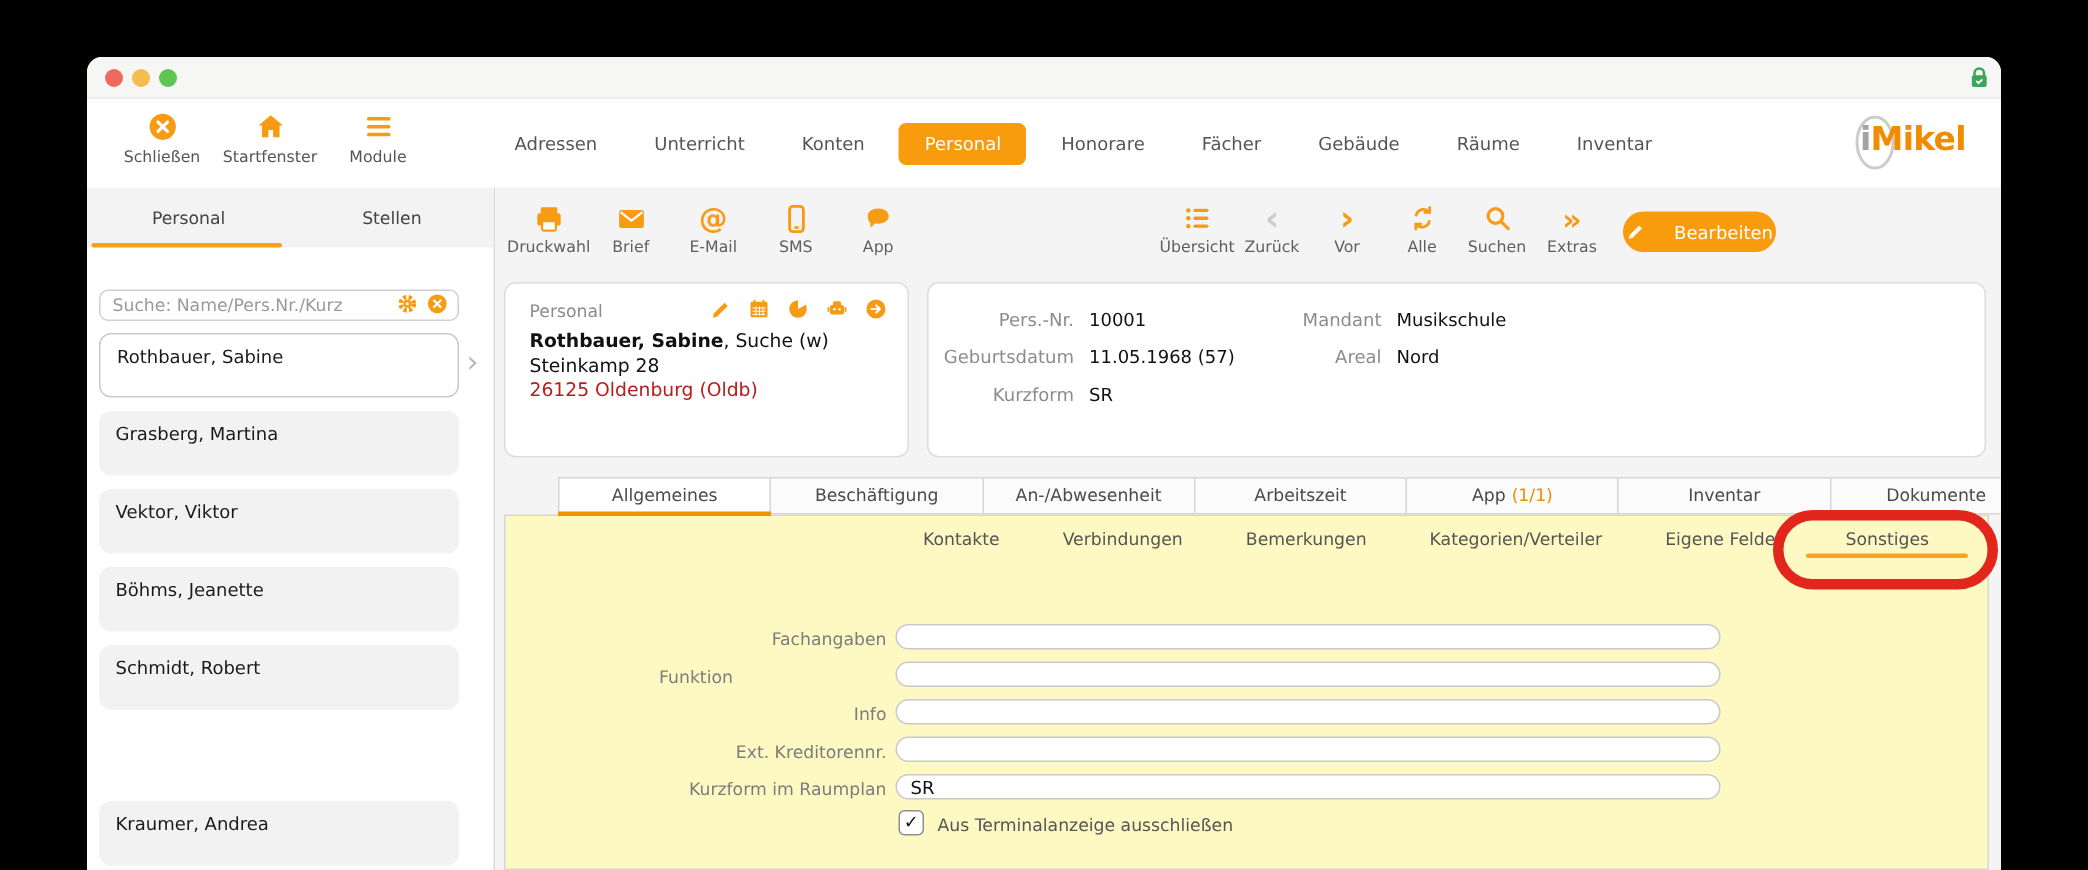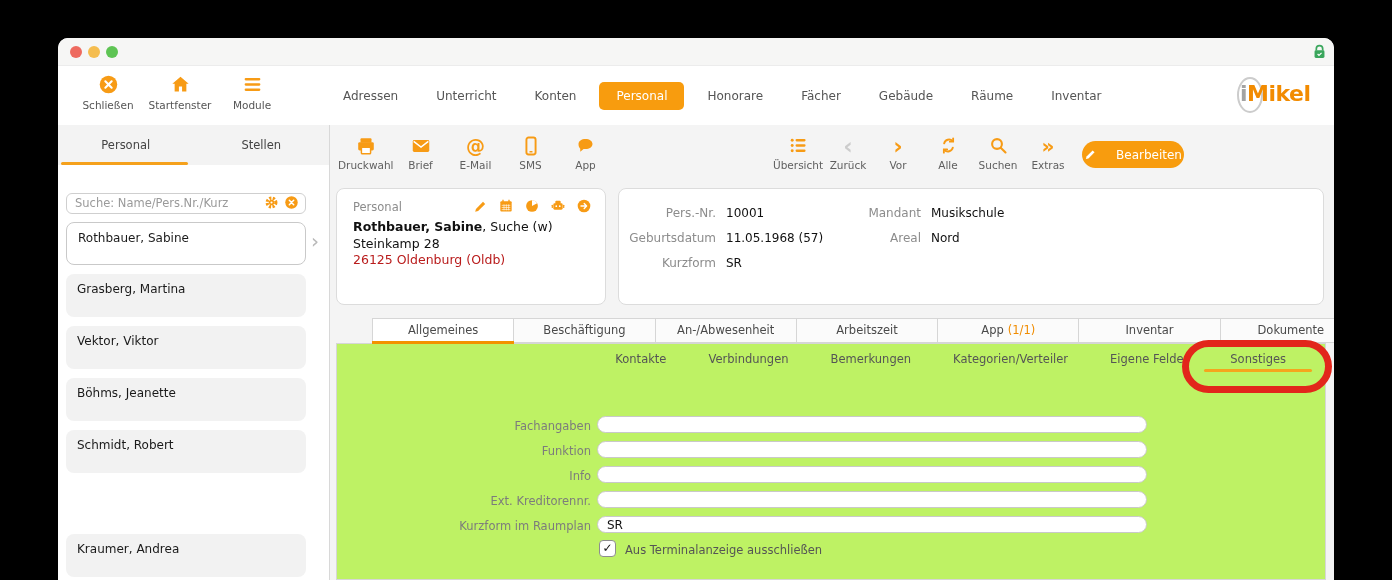--- a/index.html
+++ b/index.html
@@ -71,28 +71,28 @@
   .dl.c2 { left:205px; } .dv.c2 { left:312px; }
   .r1 { top:17px; } .r2 { top:42px; } .r3 { top:67px; }
 
   .tabrow { position:absolute; left:6px; top:193px; width:990px; height:25px; display:flex;margin-left:36px; }
   .tab { flex:1; border:1px solid #d6d6d6; border-right:none; background:#fbfbfb; text-align:center; line-height:23px; font-size:11.5px; color:#4a4a4a; position:relative; cursor:pointer; white-space:nowrap; }
   .tab:last-child { border-right:1px solid #d6d6d6; }
   .tab.active { background:#fff; }
   .tab.active::after { content:""; position:absolute; left:-1px; right:-1px; bottom:-2px; height:3px; background:#f39200; z-index:3; }
   .tab .badge { color:#f08c00; margin-left:4px; }
 
-  .panel { position:absolute; left:6px; top:218px; width:990px; bottom:0; background:#bef264; border:1px solid #d6d6d6; border-top:1px solid #d6d6d6; }
+  .panel { position:absolute; left:6px; top:218px; width:990px; bottom:0; background:#fef9c3; border:1px solid #d6d6d6; border-top:1px solid #d6d6d6; }
   .subtabs { position:absolute; right:18px; top:0; height:30px; display:flex; }
   .subtab { padding:0 21px; line-height:30px; font-size:11.5px; color:#555; position:relative; cursor:pointer; white-space:nowrap; }
   .subtab.active::after { content:""; position:absolute; left:50%; transform:translateX(-50%); bottom:2px; width:108px; height:3px; background:#f5a51d; border-radius:2px; }
 
   .f-label { position:absolute; left:0; width:254px; text-align:right; font-size:11.5px; color:#7c7c7c; }
   .f-input { position:absolute; left:260px; width:550px; height:17px; border:1px solid #c9c9c9; border-radius:9px; font-size:12px; color:#111; padding:0 9px; background:#fff; font-family:inherit; }
-  .fr1 { top:72px; } .fr2 { top:97px; } .fr3 { top:122px; } .fr4 { top:147px; } .fr5 { top:172px; }
+  .fr1 { top:72px; } .fr2 { top:97px;text-align:center; } .fr3 { top:122px; } .fr4 { top:147px; } .fr5 { top:172px; }
   .f-label.fr1 { top:75px; } .f-label.fr2 { top:100px; } .f-label.fr3 { top:125px; } .f-label.fr4 { top:150px; } .f-label.fr5 { top:175px; }
   .checkbox { position:absolute; left:262px; top:196px; width:17px; height:17px; border:1px solid #8e8e8e; border-radius:4px; background:#fff; text-align:center; line-height:15px; font-size:12px; font-weight:bold; color:#111; cursor:pointer; }
   .cb-label { position:absolute; left:288px; top:199px; font-size:11.5px; color:#555; }
 
   .annotation { position:absolute; left:1124px; top:302px; width:150px; height:53px; border:7px solid #e2261b; border-radius:28px; z-index:6; pointer-events:none; }
 </style>
 </head>
 <body>
 
 <div class="window">

